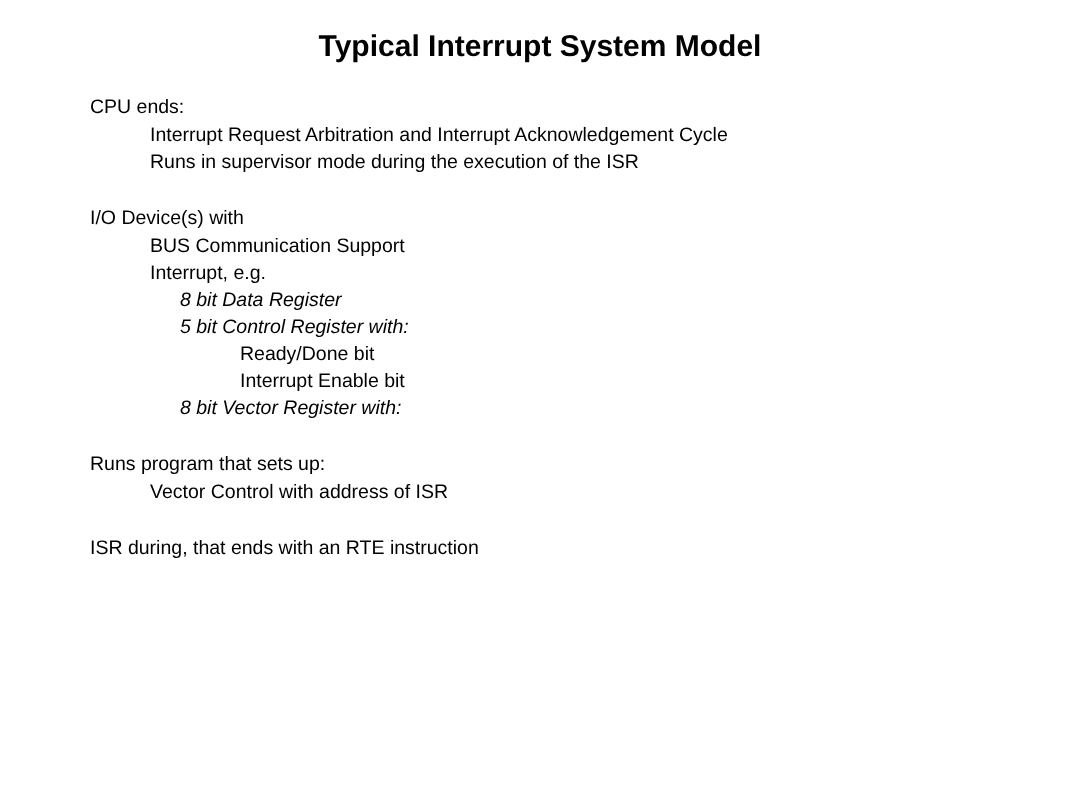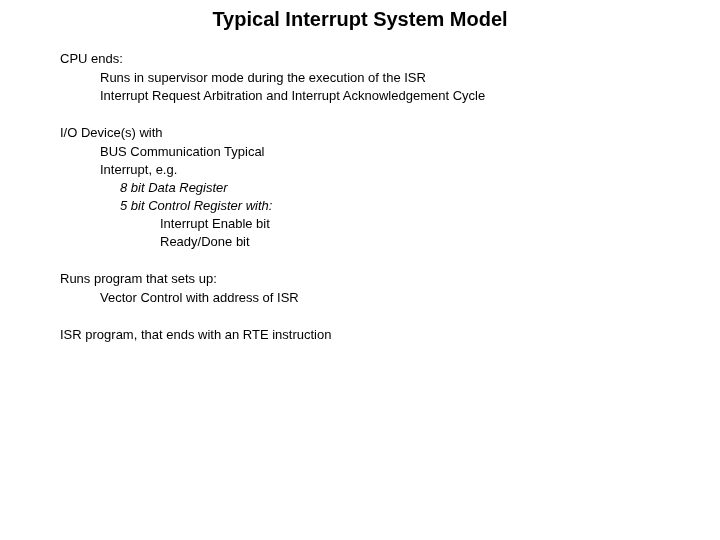--- a/index.html
+++ b/index.html
@@ -14,21 +14,21 @@
       background: #ffffff;
       font-family: Arial, Helvetica, sans-serif;
       font-size: 13px;
       color: #000000;
       overflow: hidden;
     }
 
     .page {
       width: 720px;
       height: 540px;
-      padding: 8px 60px 20px 60px;
+      padding: 20px 60px 20px 60px;
     }
 
     .title {
       text-align: center;
       font-size: 20px;
       font-weight: bold;
       margin-bottom: 20px;
       font-family: Arial, Helvetica, sans-serif;
     }
 
@@ -66,41 +66,42 @@
     }
   </style>
 </head>
 <body>
 
 <div class="page">
   <div class="title">Typical Interrupt System Model</div>
 
   <div class="section">
     <div class="level0">CPU ends:</div>
+    <div class="level1">Interrupt Request Arbitration and Interrupt Acknowledgement Cycle</div>
     <div class="level1">Runs in supervisor mode during the execution of the ISR</div>
-    <div class="level1">Interrupt Request Arbitration and Interrupt Acknowledgement Cycle</div>
   </div>
 
   <div class="spacer"></div>
 
   <div class="section">
     <div class="level0">I/O Device(s) with</div>
-    <div class="level1">BUS Communication Typical</div>
+    <div class="level1">BUS Communication Support</div>
     <div class="level1">Interrupt, e.g.</div>
     <div class="level2">8 bit Data Register</div>
     <div class="level2">5 bit Control Register with:</div>
+    <div class="level3">Ready/Done bit</div>
     <div class="level3">Interrupt Enable bit</div>
-    <div class="level3">Ready/Done bit</div>
+    <div class="level2">8 bit Vector Register with:</div>
   </div>
 
   <div class="spacer"></div>
 
   <div class="section">
     <div class="level0">Runs program that sets up:</div>
     <div class="level1">Vector Control with address of ISR</div>
   </div>
 
   <div class="spacer"></div>
 
   <div class="section">
-    <div class="level0">ISR program, that ends with an RTE instruction</div>
+    <div class="level0">ISR during, that ends with an RTE instruction</div>
   </div>
 </div>
 
 </body></html>

